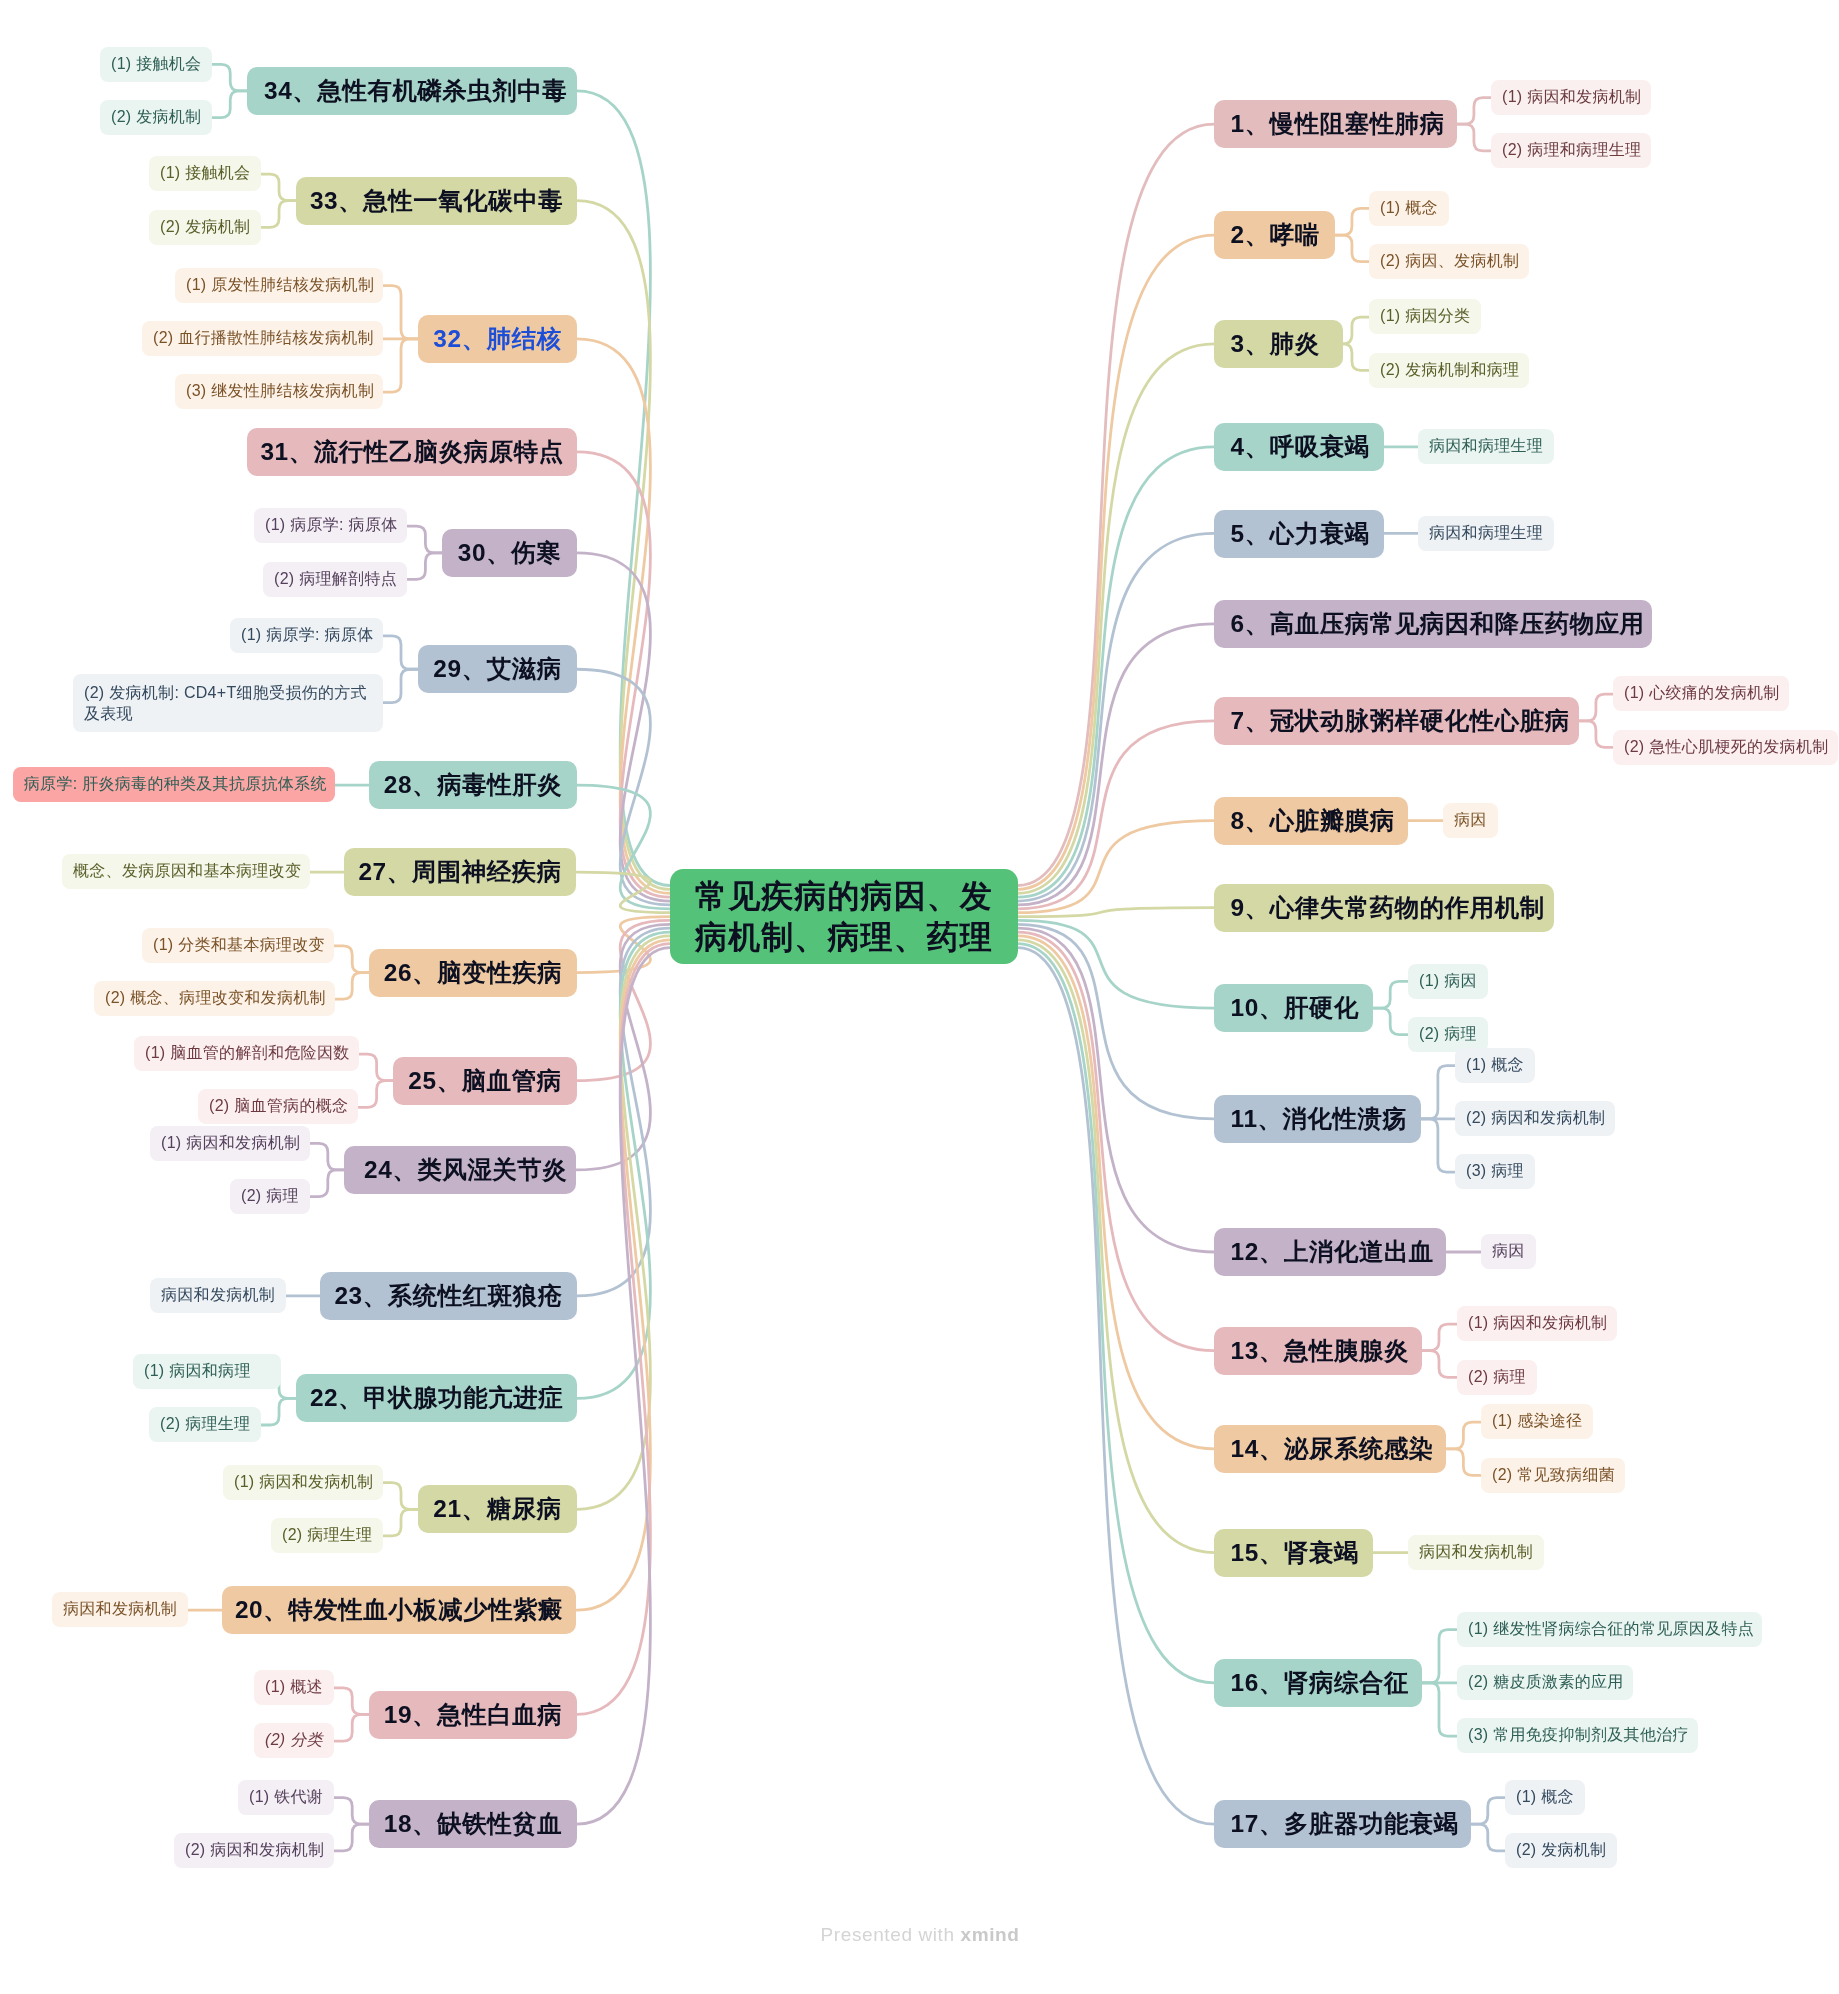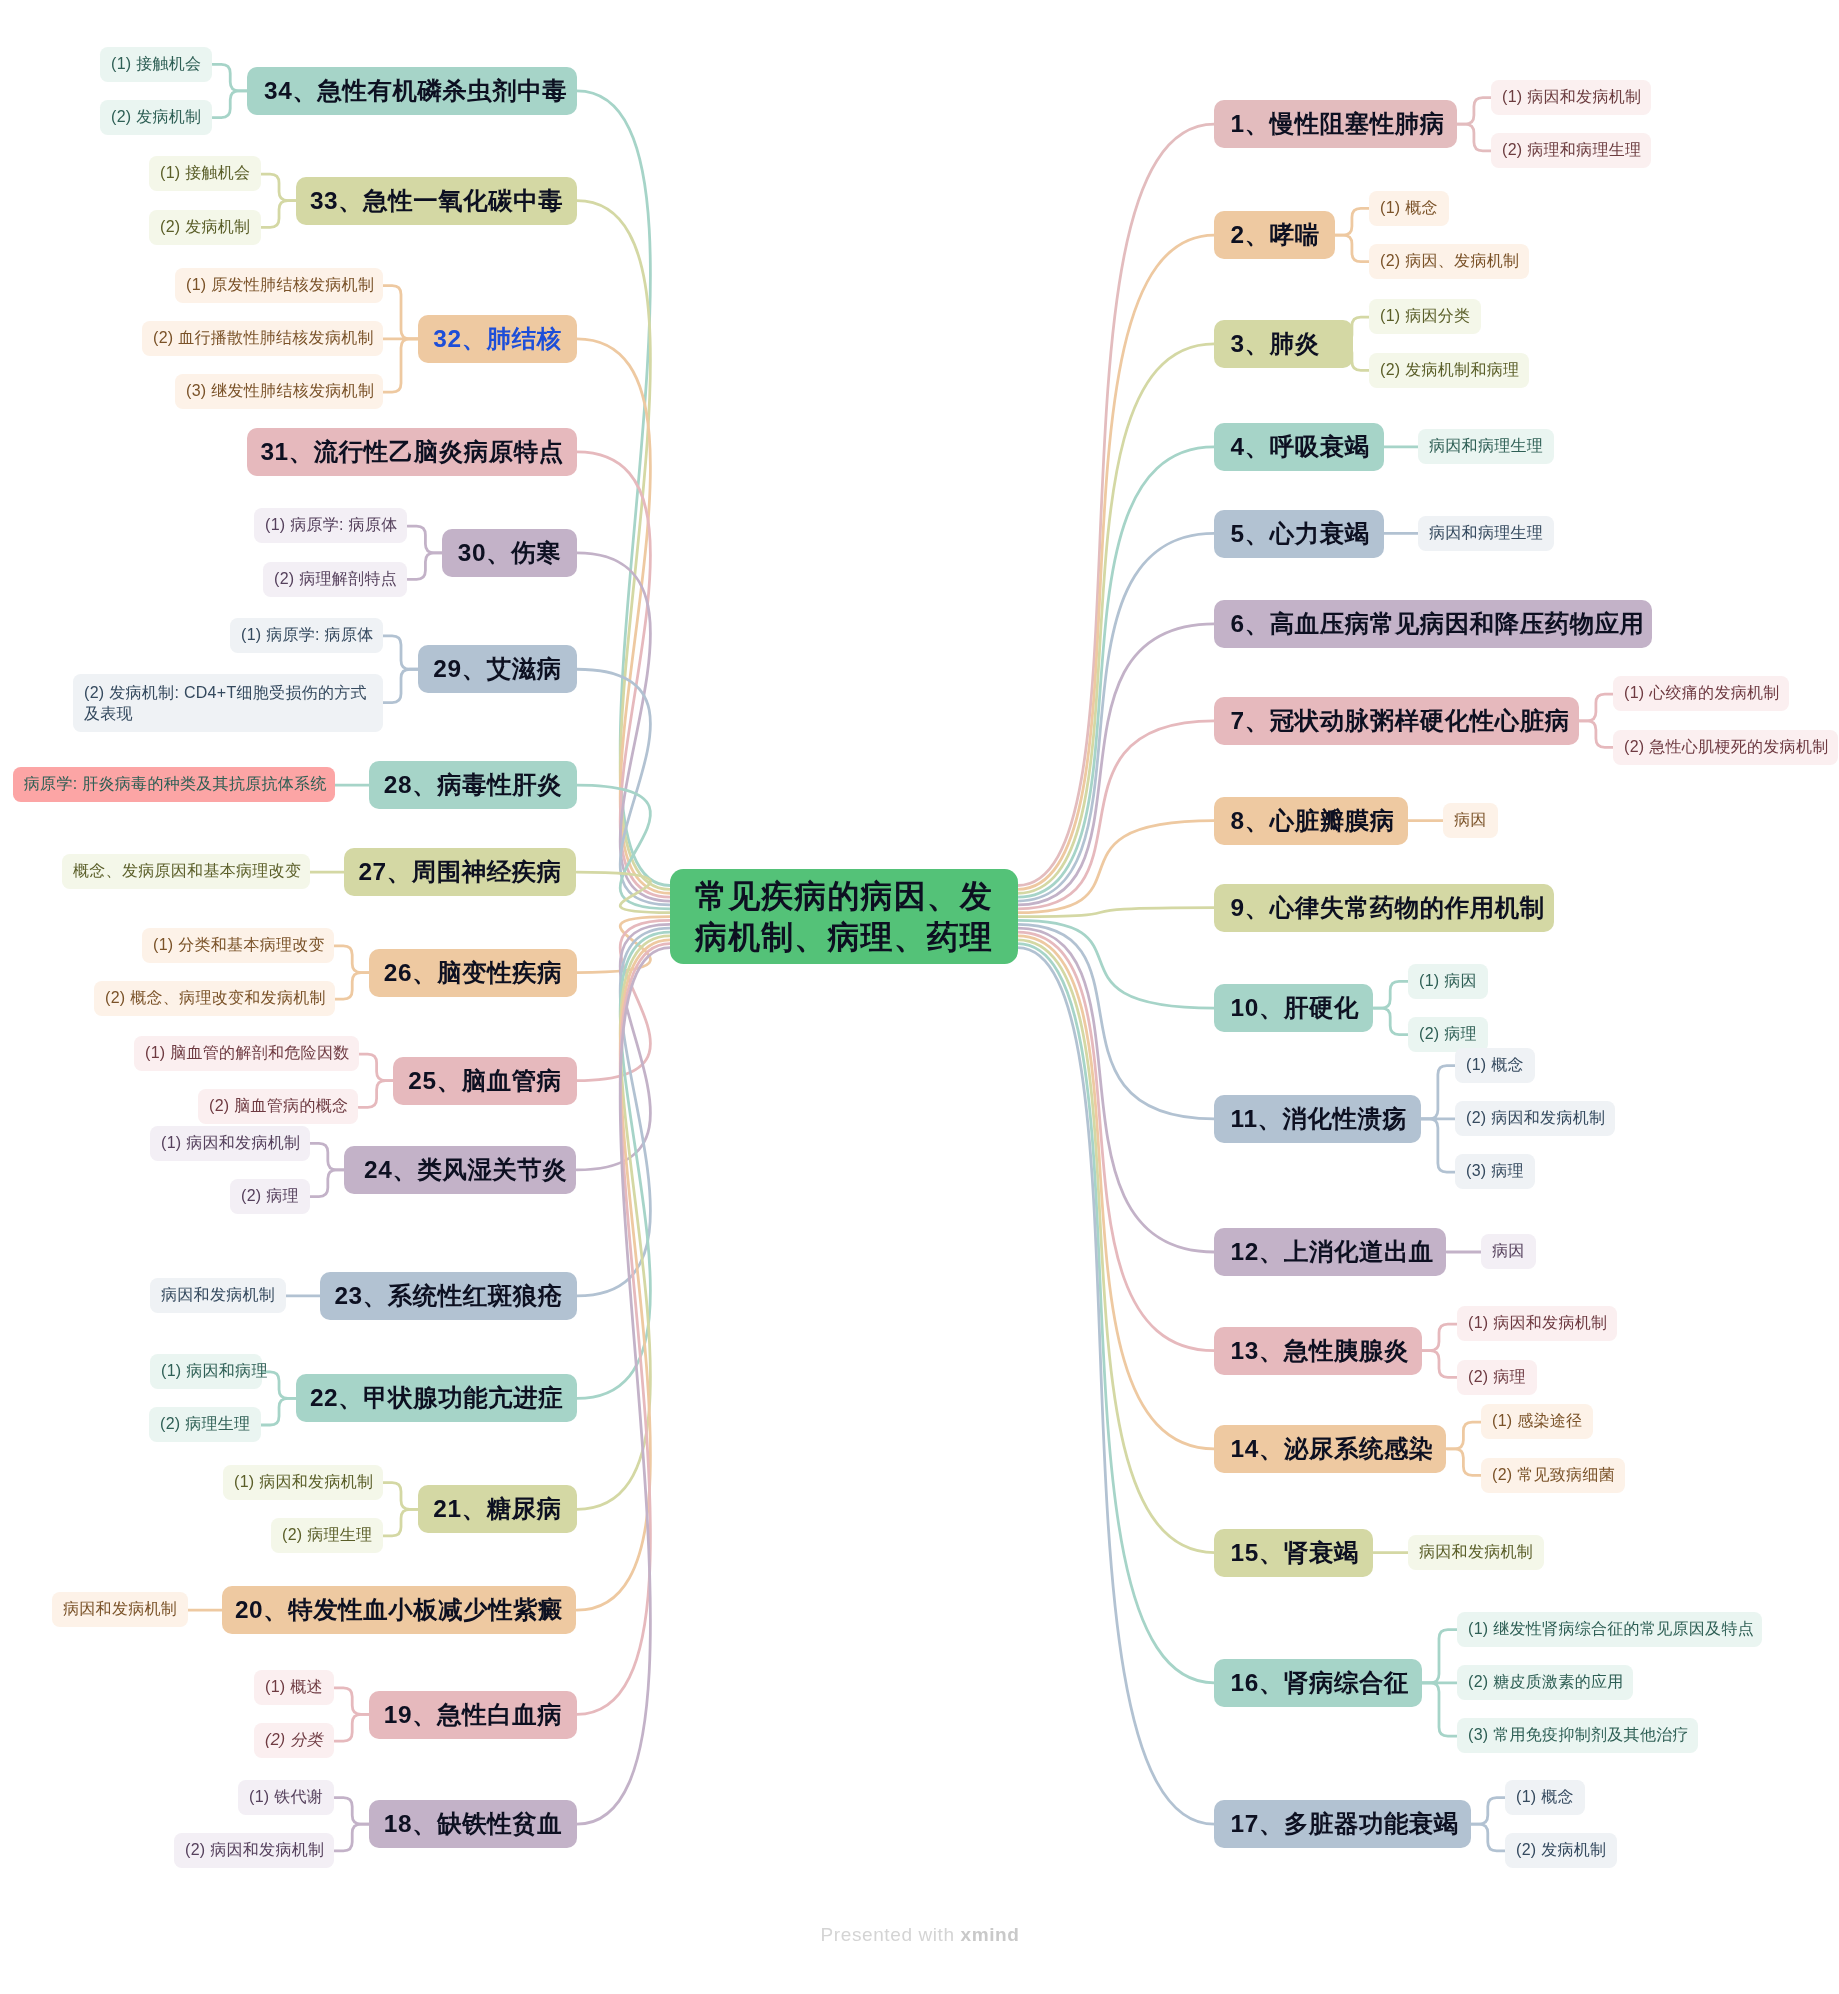--- a/index.html
+++ b/index.html
@@ -154,21 +154,21 @@
       <path d="M 665 3290 L 651 3290 Q 635 3290 635 3274 L 635 3258 Q 635 3242 619 3242 L 603 3242" fill="none" stroke="#c3b2c8" stroke-width="5" stroke-linecap="round"></path>
       <path d="M 665 3290 L 651 3290 Q 635 3290 635 3306 L 635 3322 Q 635 3338 619 3338 L 603 3338" fill="none" stroke="#c3b2c8" stroke-width="5" stroke-linecap="round"></path>
     </svg>
   <div id="nodes">
       <div class="node main-topic" style="left: 1214px; top: 100px; width: 243px; height: 48px; background: rgb(227, 188, 190); color: rgb(13, 16, 33);">1、慢性阻塞性肺病</div>
       <div class="node sub-topic" style="left: 1491px; top: 80px; width: 160px; height: 35px; background: rgb(251, 240, 240); color: rgb(107, 59, 62);">(1) 病因和发病机制</div>
       <div class="node sub-topic" style="left: 1491px; top: 133px; width: 160px; height: 35px; background: rgb(251, 240, 240); color: rgb(107, 59, 62);">(2) 病理和病理生理</div>
       <div class="node main-topic" style="left: 1214px; top: 211px; width: 121px; height: 48px; background: rgb(238, 201, 161); color: rgb(13, 16, 33);">2、哮喘</div>
       <div class="node sub-topic" style="left: 1369px; top: 191px; width: 80px; height: 35px; background: rgb(253, 242, 232); color: rgb(122, 82, 40);">(1) 概念</div>
       <div class="node sub-topic" style="left: 1369px; top: 244px; width: 160px; height: 35px; background: rgb(253, 242, 232); color: rgb(122, 82, 40);">(2) 病因、发病机制</div>
-      <div class="node main-topic" style="left: 1214px; top: 320px; width: 139px; height: 48px; background: rgb(212, 216, 164); color: rgb(13, 16, 33);">3、肺炎</div>
+      <div class="node main-topic" style="left: 1214px; top: 320px; width: 129px; height: 48px; background: rgb(212, 216, 164); color: rgb(13, 16, 33);">3、肺炎</div>
       <div class="node sub-topic" style="left: 1369px; top: 299px; width: 112px; height: 35px; background: rgb(244, 247, 233); color: rgb(90, 94, 40);">(1) 病因分类</div>
       <div class="node sub-topic" style="left: 1369px; top: 353px; width: 160px; height: 35px; background: rgb(244, 247, 233); color: rgb(90, 94, 40);">(2) 发病机制和病理</div>
       <div class="node main-topic" style="left: 1214px; top: 423px; width: 170px; height: 48px; background: rgb(166, 212, 200); color: rgb(13, 16, 33);">4、呼吸衰竭</div>
       <div class="node sub-topic" style="left: 1418px; top: 429px; width: 136px; height: 35px; background: rgb(234, 245, 241); color: rgb(46, 95, 85);">病因和病理生理</div>
       <div class="node main-topic" style="left: 1214px; top: 510px; width: 170px; height: 48px; background: rgb(178, 194, 210); color: rgb(13, 16, 33);">5、心力衰竭</div>
       <div class="node sub-topic" style="left: 1418px; top: 516px; width: 136px; height: 35px; background: rgb(239, 242, 245); color: rgb(52, 73, 94);">病因和病理生理</div>
       <div class="node main-topic" style="left: 1214px; top: 600px; width: 438px; height: 48px; background: rgb(195, 178, 200); color: rgb(13, 16, 33);">6、高血压病常见病因和降压药物应用</div>
       <div class="node main-topic" style="left: 1214px; top: 697px; width: 365px; height: 48px; background: rgb(230, 185, 189); color: rgb(13, 16, 33);">7、冠状动脉粥样硬化性心脏病</div>
       <div class="node sub-topic" style="left: 1613px; top: 676px; width: 176px; height: 35px; background: rgb(251, 239, 240); color: rgb(110, 58, 65);">(1) 心绞痛的发病机制</div>
       <div class="node sub-topic" style="left: 1613px; top: 730px; width: 225px; height: 35px; background: rgb(251, 239, 240); color: rgb(110, 58, 65);">(2) 急性心肌梗死的发病机制</div>
@@ -225,21 +225,21 @@
       <div class="node sub-topic" style="left: 94px; top: 981px; width: 241px; height: 35px; background: rgb(253, 242, 232); color: rgb(122, 82, 40);">(2) 概念、病理改变和发病机制</div>
       <div class="node main-topic" style="left: 393px; top: 1057px; width: 184px; height: 48px; background: rgb(230, 185, 189); color: rgb(13, 16, 33); justify-content: center;">25、脑血管病</div>
       <div class="node sub-topic" style="left: 134px; top: 1036px; width: 225px; height: 35px; background: rgb(251, 239, 240); color: rgb(110, 58, 65);">(1) 脑血管的解剖和危险因数</div>
       <div class="node sub-topic" style="left: 198px; top: 1089px; width: 160px; height: 35px; background: rgb(251, 239, 240); color: rgb(110, 58, 65);">(2) 脑血管病的概念</div>
       <div class="node main-topic" style="left: 344px; top: 1146px; width: 232px; height: 48px; background: rgb(195, 178, 200); color: rgb(13, 16, 33); justify-content: center; padding-left: 28px;">24、类风湿关节炎</div>
       <div class="node sub-topic" style="left: 150px; top: 1126px; width: 160px; height: 35px; background: rgb(243, 239, 245); color: rgb(85, 64, 92);">(1) 病因和发病机制</div>
       <div class="node sub-topic" style="left: 230px; top: 1179px; width: 80px; height: 35px; background: rgb(243, 239, 245); color: rgb(85, 64, 92);">(2) 病理</div>
       <div class="node main-topic" style="left: 320px; top: 1272px; width: 257px; height: 48px; background: rgb(178, 194, 210); color: rgb(13, 16, 33); justify-content: center;">23、系统性红斑狼疮</div>
       <div class="node sub-topic" style="left: 150px; top: 1278px; width: 136px; height: 35px; background: rgb(239, 242, 245); color: rgb(52, 73, 94);">病因和发病机制</div>
       <div class="node main-topic" style="left: 296px; top: 1374px; width: 281px; height: 48px; background: rgb(166, 212, 200); color: rgb(13, 16, 33); justify-content: center;">22、甲状腺功能亢进症</div>
-      <div class="node sub-topic" style="left: 133px; top: 1354px; width: 112px; height: 35px; background: rgb(234, 245, 241); color: rgb(46, 95, 85); margin-left: 17px;">(1) 病因和病理</div>
+      <div class="node sub-topic" style="left: 133px; top: 1354px; width: 148px; height: 35px; background: rgb(234, 245, 241); color: rgb(46, 95, 85);">(1) 病因和病理</div>
       <div class="node sub-topic" style="left: 149px; top: 1407px; width: 112px; height: 35px; background: rgb(234, 245, 241); color: rgb(46, 95, 85);">(2) 病理生理</div>
       <div class="node main-topic" style="left: 418px; top: 1485px; width: 159px; height: 48px; background: rgb(212, 216, 164); color: rgb(13, 16, 33); justify-content: center;">21、糖尿病</div>
       <div class="node sub-topic" style="left: 223px; top: 1465px; width: 160px; height: 35px; background: rgb(244, 247, 233); color: rgb(90, 94, 40);">(1) 病因和发病机制</div>
       <div class="node sub-topic" style="left: 271px; top: 1518px; width: 112px; height: 35px; background: rgb(244, 247, 233); color: rgb(90, 94, 40);">(2) 病理生理</div>
       <div class="node main-topic" style="left: 222px; top: 1586px; width: 354px; height: 48px; background: rgb(238, 201, 161); color: rgb(13, 16, 33); justify-content: center;">20、特发性血小板减少性紫癜</div>
       <div class="node sub-topic" style="left: 52px; top: 1592px; width: 136px; height: 35px; background: rgb(253, 242, 232); color: rgb(122, 82, 40);">病因和发病机制</div>
       <div class="node main-topic" style="left: 369px; top: 1691px; width: 208px; height: 48px; background: rgb(230, 185, 189); color: rgb(13, 16, 33); justify-content: center;">19、急性白血病</div>
       <div class="node sub-topic" style="left: 254px; top: 1670px; width: 80px; height: 35px; background: rgb(251, 239, 240); color: rgb(110, 58, 65);">(1) 概述</div>
       <div class="node sub-topic" style="left: 254px; top: 1723px; width: 80px; height: 35px; background: rgb(251, 239, 240); color: rgb(110, 58, 65); font-style: italic;">(2) 分类</div>
       <div class="node main-topic" style="left: 369px; top: 1800px; width: 208px; height: 48px; background: rgb(195, 178, 200); color: rgb(13, 16, 33); justify-content: center;">18、缺铁性贫血</div>

